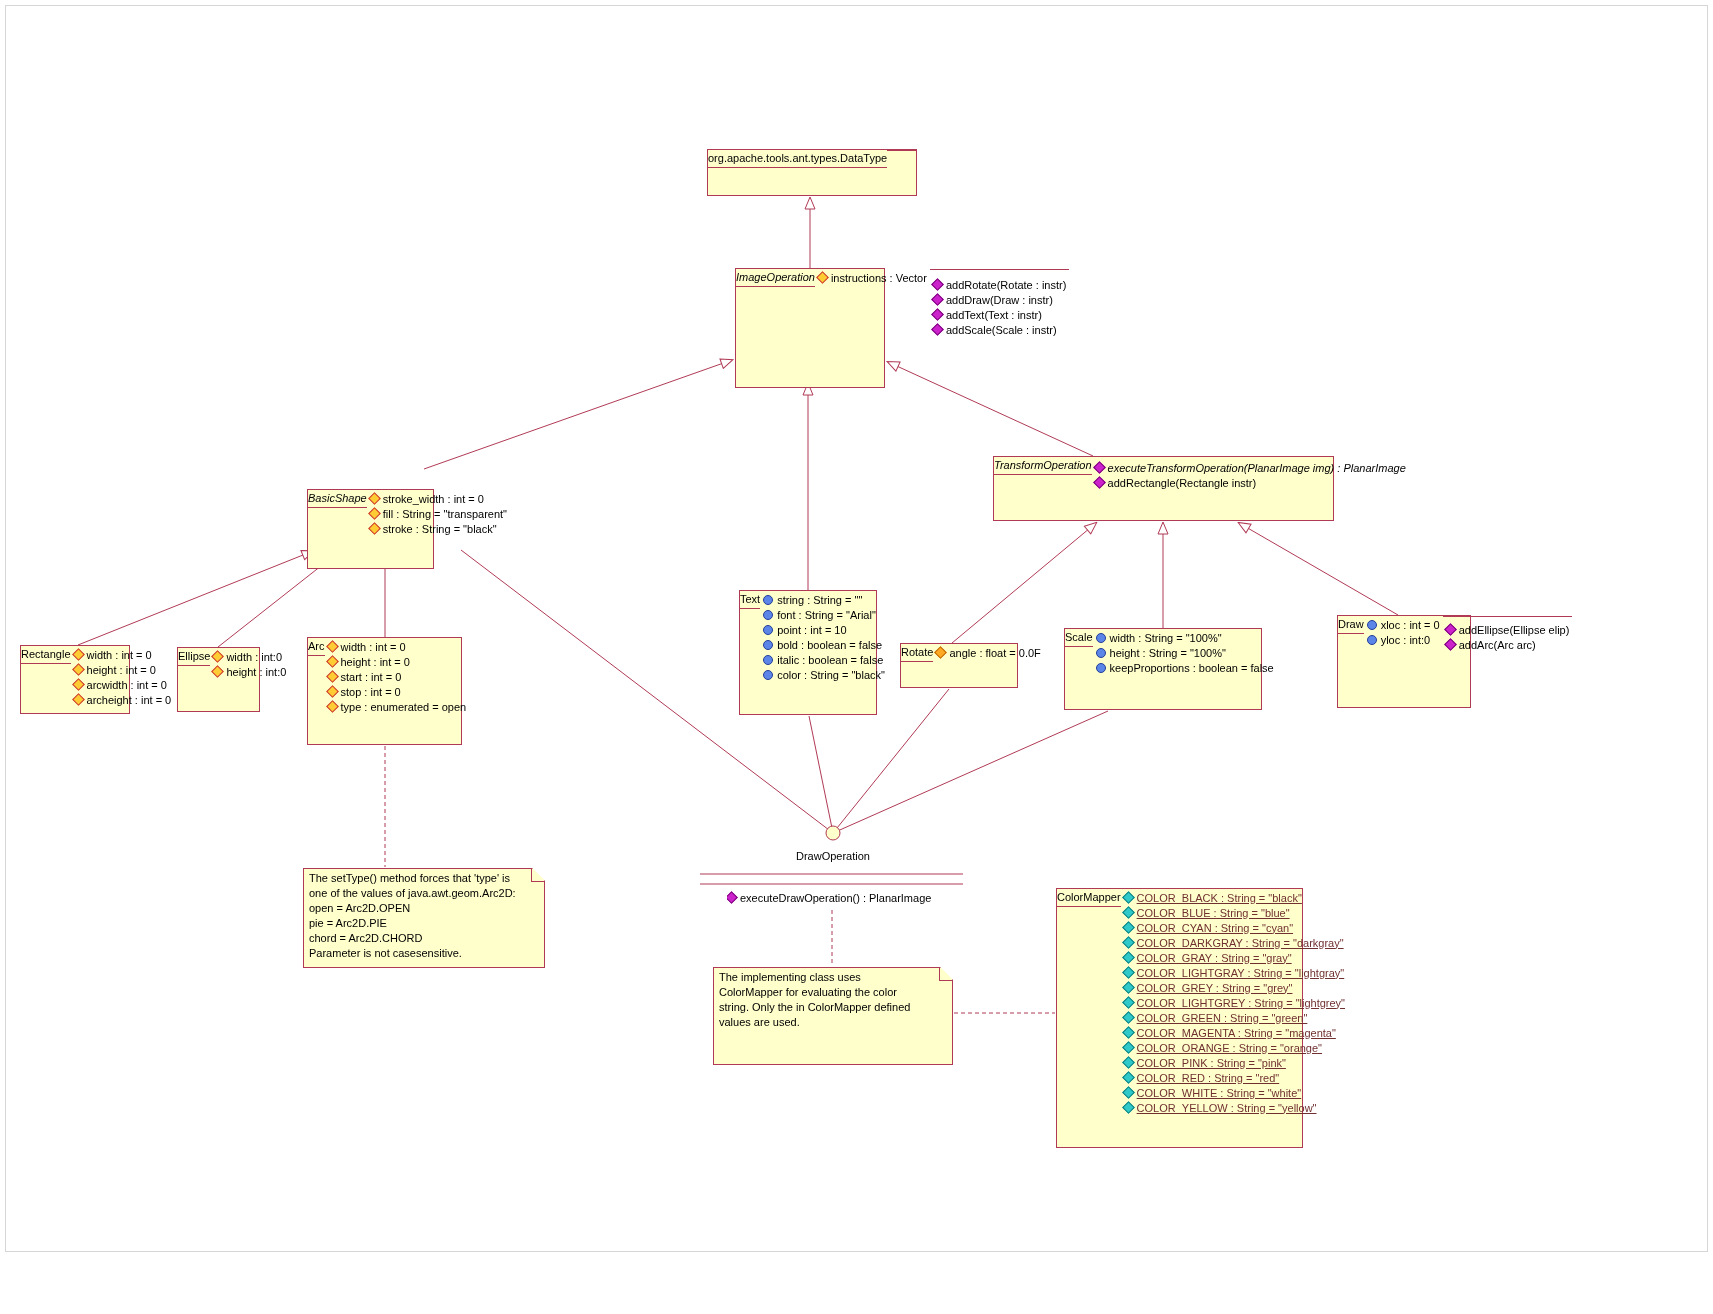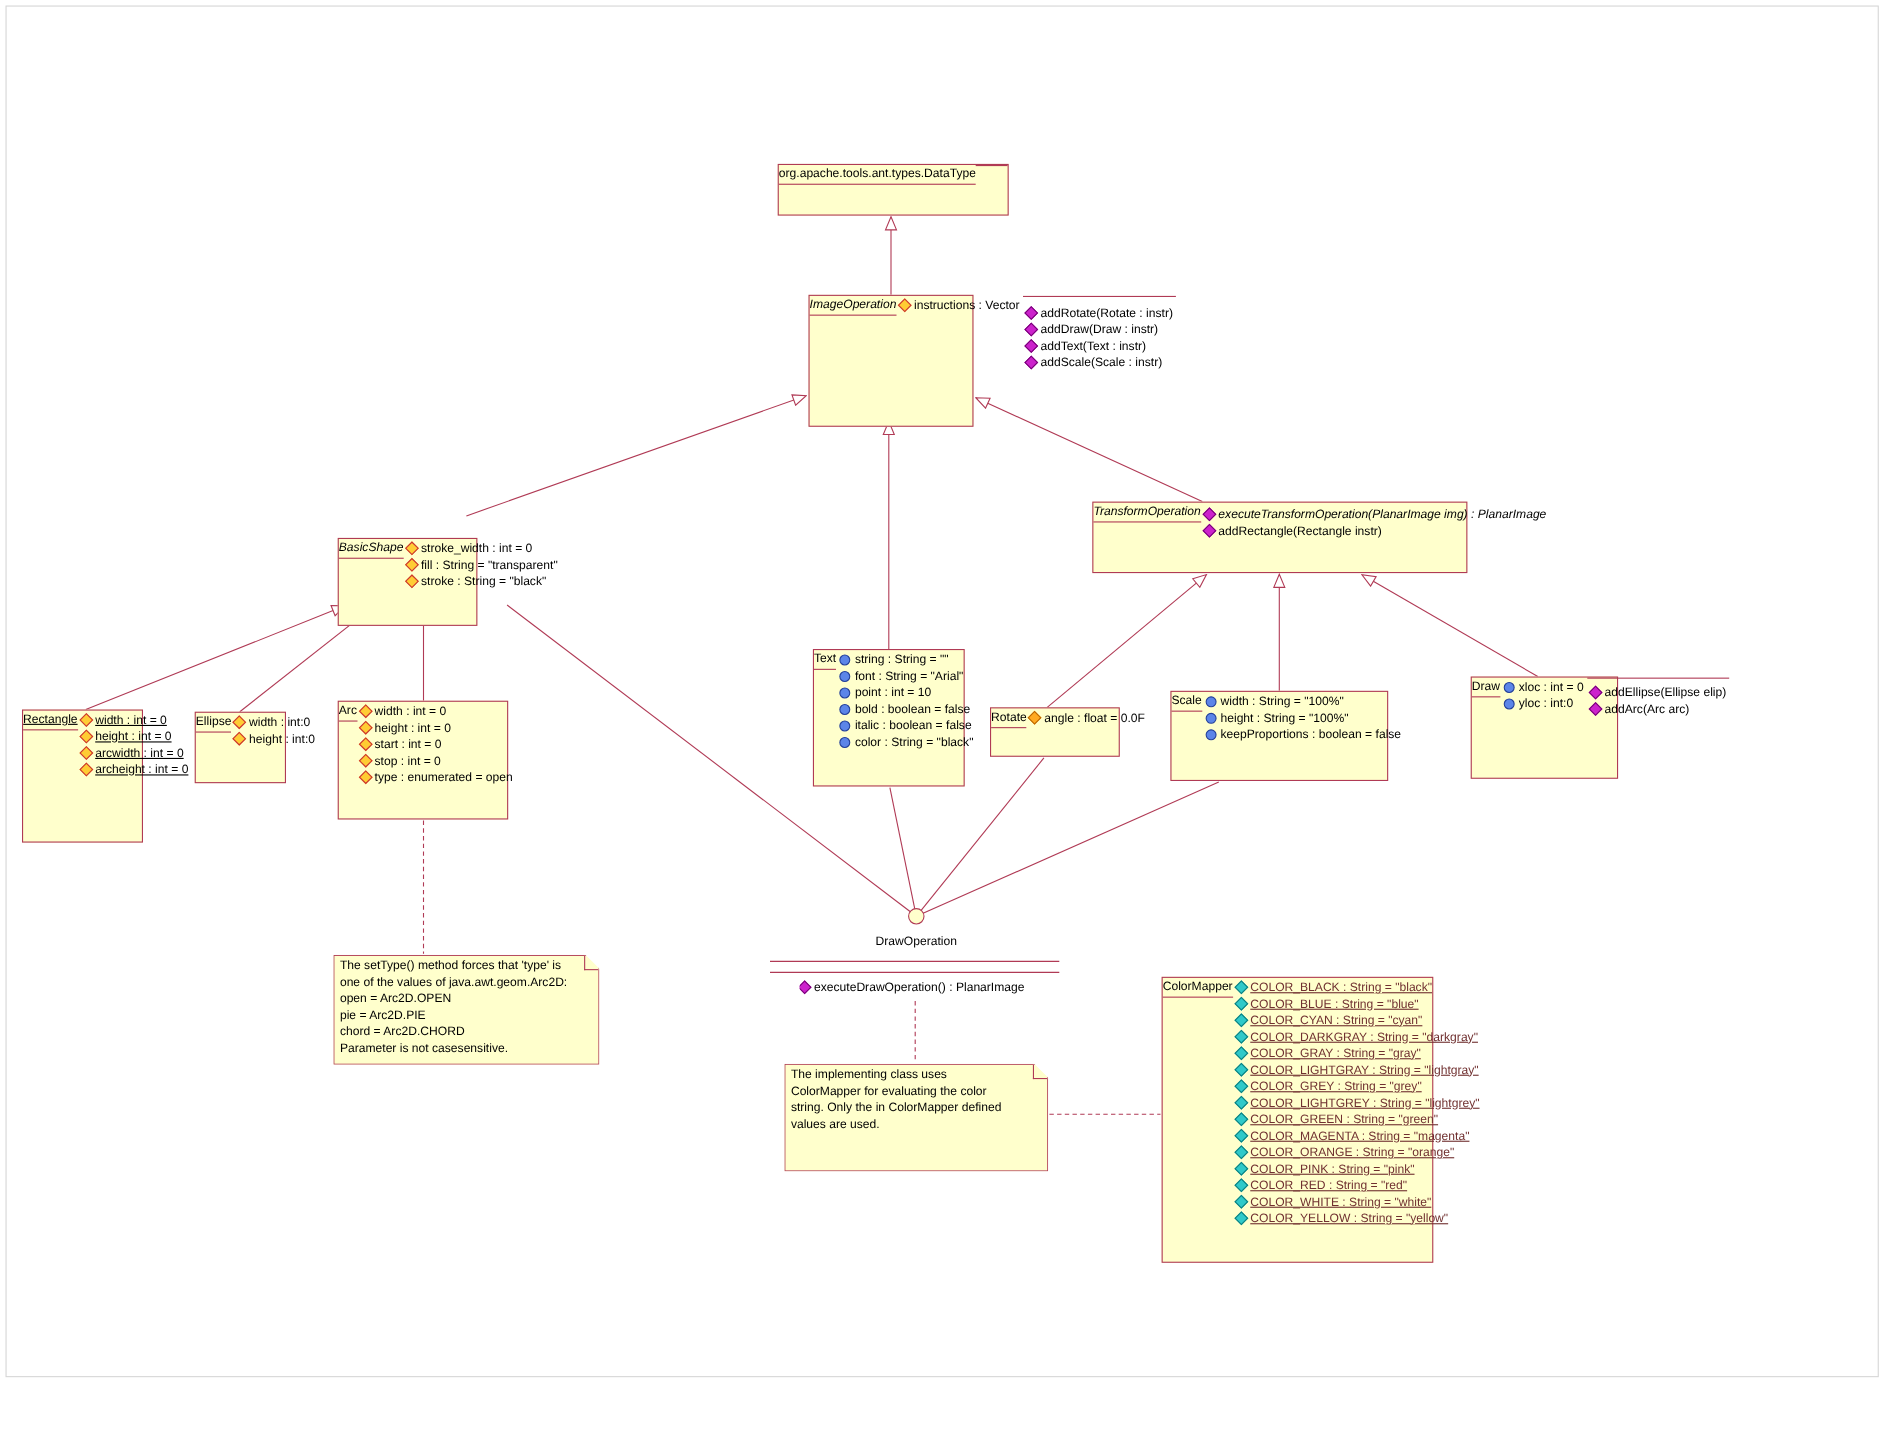--- a/index.html
+++ b/index.html
@@ -136,21 +136,21 @@
           <span class="ic ic-op"></span>
           <span class="italic">executeTransformOperation(PlanarImage img) : PlanarImage</span>
         </div>
       <div class="member">
           <span class="ic ic-op"></span>
           <span>addRectangle(Rectangle instr)</span>
         </div>
     </div>
   </div>
 
-  <div class="uml-class" style="left:20px;top:645px;width:110px;height:121px;text-decoration:underline;">
+  <div class="uml-class" style="left:20px;top:645px;width:110px;height:69px;">
     <div class="cname">Rectangle</div>
     <div class="comp">
       <div class="member">
           <span class="ic ic-key"></span>
           <span>width : int = 0</span>
         </div>
       <div class="member">
           <span class="ic ic-key"></span>
           <span>height : int = 0</span>
         </div>

